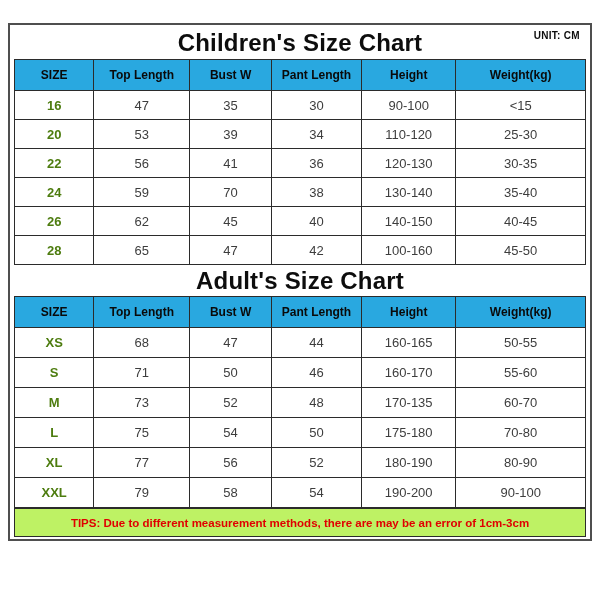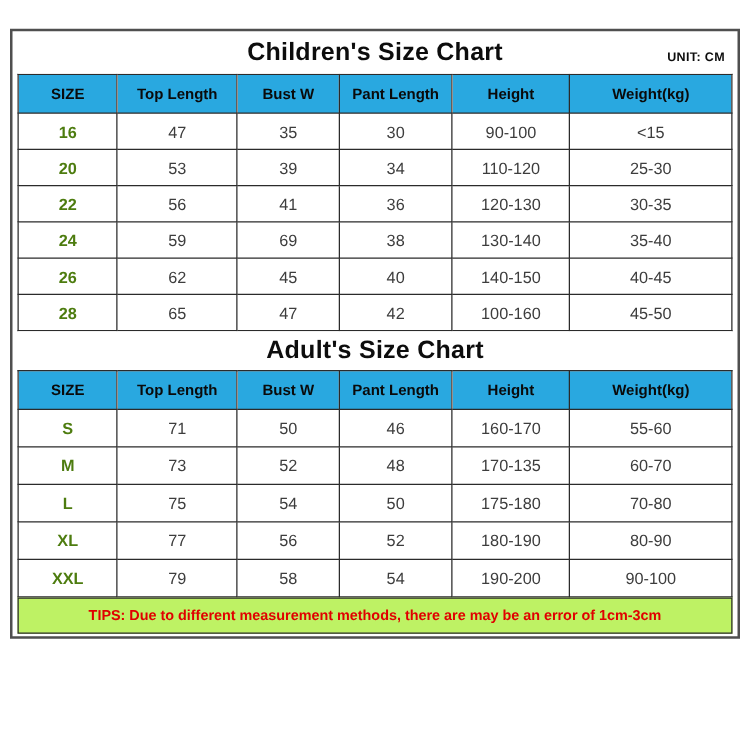--- a/index.html
+++ b/index.html
@@ -18,29 +18,29 @@
   }
   .title-row{
     position:relative;
     height:33px;
     display:flex;
     align-items:center;
     justify-content:center;
     background:#ffffff;
   }
   .title-row .title{
-    font-size:20px;
+    font-size:24px;
     font-weight:700;
     color:var(--title_text,#0D0D0D);
     letter-spacing:0.2px;
   }
   .title-row .unit{
     position:absolute;
     right:6px;
-    bottom:7px;
+    bottom:18px;
     font-size:10px;
     font-weight:700;
     color:var(--title_text,#0D0D0D);
     letter-spacing:0.3px;
   }
   .title-row.adult{height:31px;}
   table.grid{
     width:100%;
     border-collapse:collapse;
     table-layout:fixed;
@@ -142,21 +142,21 @@
           <td class="c-size">22</td>
           <td>56</td>
           <td>41</td>
           <td>36</td>
           <td>120-130</td>
           <td>30-35</td>
         </tr>
         <tr>
           <td class="c-size">24</td>
           <td>59</td>
-          <td>69</td>
+          <td>70</td>
           <td>38</td>
           <td>130-140</td>
           <td>35-40</td>
         </tr>
         <tr>
           <td class="c-size">26</td>
           <td>62</td>
           <td>45</td>
           <td>40</td>
           <td>140-150</td>
@@ -191,20 +191,28 @@
           <th>SIZE</th>
           <th>Top Length</th>
           <th>Bust W</th>
           <th>Pant Length</th>
           <th>Height</th>
           <th>Weight(kg)</th>
         </tr>
     </thead>
     <tbody>
         <tr>
+          <td class="c-size">XS</td>
+          <td>68</td>
+          <td>47</td>
+          <td>44</td>
+          <td>160-165</td>
+          <td>50-55</td>
+        </tr>
+        <tr>
           <td class="c-size">S</td>
           <td>71</td>
           <td>50</td>
           <td>46</td>
           <td>160-170</td>
           <td>55-60</td>
         </tr>
         <tr>
           <td class="c-size">M</td>
           <td>73</td>

